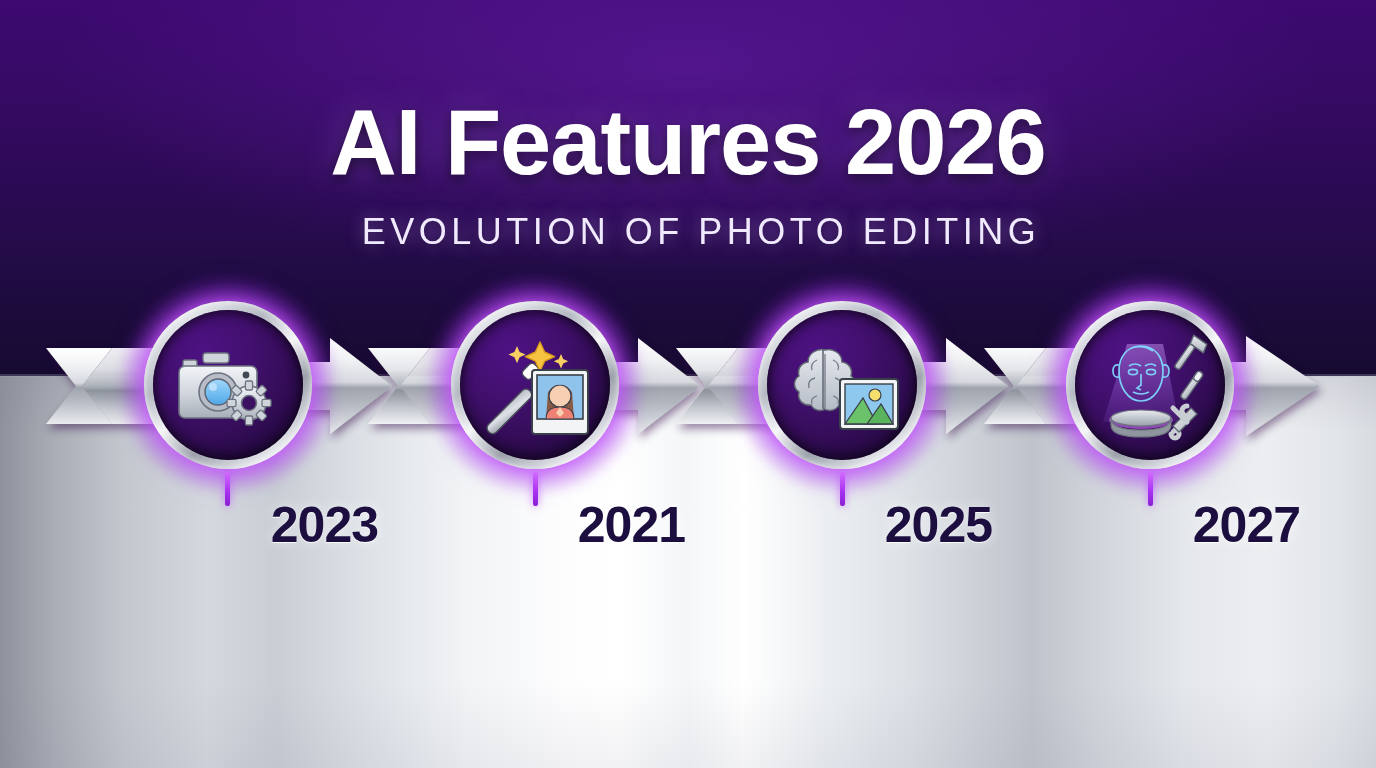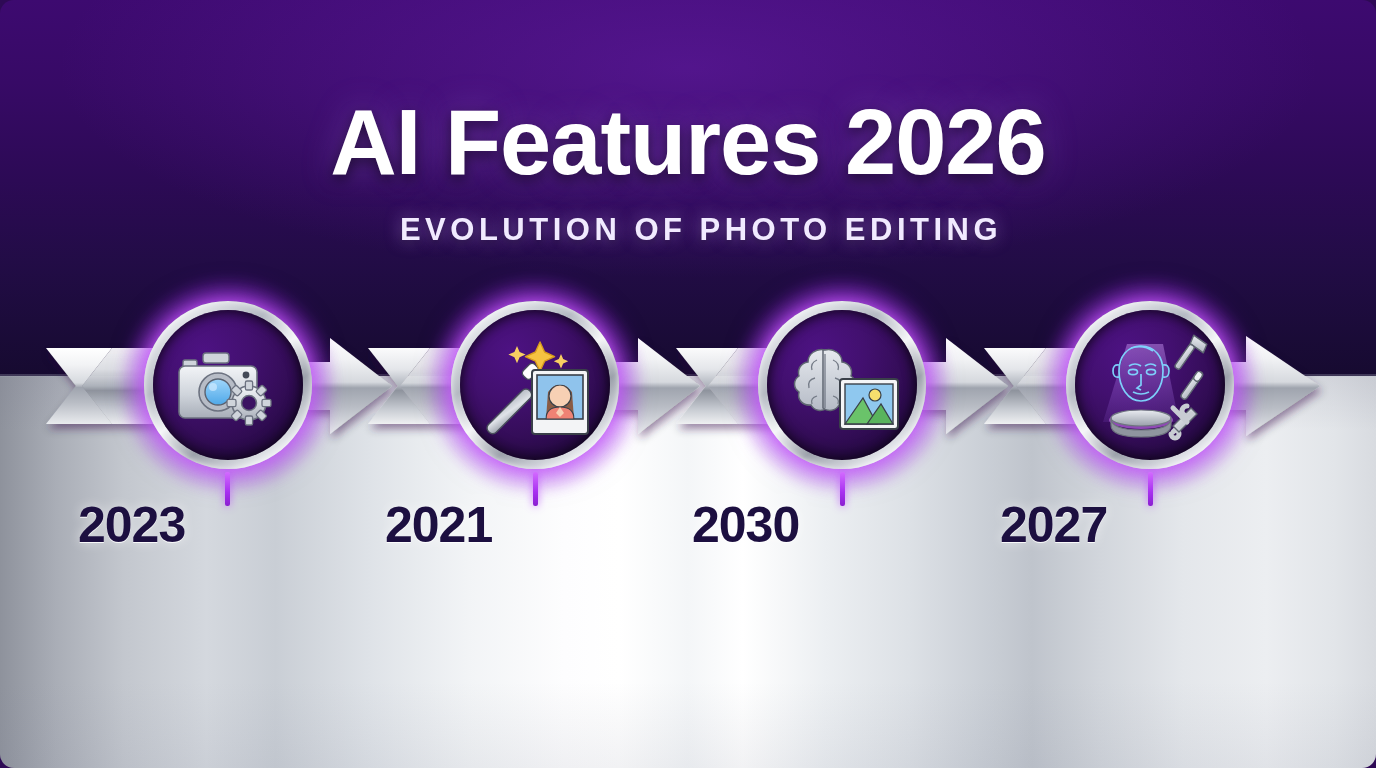--- a/index.html
+++ b/index.html
@@ -1,19 +1,19 @@
 <!DOCTYPE html>
 <html><head>
 <meta charset="utf-8">
 <style>
   * { margin:0; padding:0; box-sizing:border-box; }
   html,body { width:1376px; height:768px; overflow:hidden; background:#2e0a55; }
   body { font-family:"Liberation Sans", sans-serif; }
 
-  #stage { position:relative; width:1376px; height:768px; overflow:hidden;border-radius:14px; }
+  #stage { position:relative; width:1376px; height:768px; overflow:hidden; }
 
   
   .bg-top{
     position:absolute; left:0; top:0; width:1376px; height:376px;
     background:
       radial-gradient(ellipse 900px 300px at 50% 18%, rgba(104,30,170,.55) 0%, rgba(104,30,170,0) 70%),
       linear-gradient(180deg,#3d0a70 0%, #370a66 22%, #2c0a55 48%, #220c46 70%, #1a0b37 90%, #160a30 100%);
   }
   .bg-bottom{
     position:absolute; left:0; top:376px; width:1376px; height:392px;
@@ -34,21 +34,21 @@
     opacity:.55;
   }
 
   
   .title-wrap{ position:absolute; left:0; top:96px; width:1376px; text-align:center; }
   .main-title{
     font-size:92px; font-weight:700; color:#ffffff; letter-spacing:-1px;
     line-height:1; text-shadow:0 5px 14px rgba(0,0,0,.55), 0 0 34px rgba(190,130,255,.35);
   }
   .sub-title{
-    margin-top:26px; font-size:31px; font-weight:700; color:#f1eaff;
+    margin-top:26px; font-size:36px; font-weight:400; color:#f1eaff;
     letter-spacing:4.5px; line-height:1;
     text-shadow:0 0 16px rgba(200,150,255,.55), 0 2px 6px rgba(0,0,0,.4);
     margin-left:26px;
   }
 
   
   .arrow-layer{ position:absolute; left:0; top:0; width:1376px; height:768px; pointer-events:none; }
 
   
   .node{ position:absolute; top:301px; width:168px; height:168px; }
@@ -68,21 +68,21 @@
     box-shadow:inset 0 3px 12px rgba(0,0,0,.55), inset 0 -4px 14px rgba(0,0,0,.45);
     overflow:hidden;
   }
   .node .icon{ position:absolute; left:0; top:0; width:150px; height:150px; }
   .stem{
     position:absolute; top:472px; width:5px; height:34px; border-radius:2px;
     background:linear-gradient(180deg,#d36bff 0%, #a72ff0 60%, #8a1fd0 100%);
     box-shadow:0 0 9px rgba(190,80,255,.8);
   }
   .year{
-    position:absolute; top:498px; width:300px; text-align:left;
+    position:absolute; top:498px; width:300px; text-align:right;
     font-size:50px; font-weight:700; color:#1c0f40; letter-spacing:-1px; line-height:1.1;
     text-shadow:0 1px 0 rgba(255,255,255,.85), 0 0 12px rgba(255,255,255,.6);
   }
 </style>
 </head>
 <body>
 
 <div id="stage">
 
   <div class="bg-top"></div>
@@ -255,21 +255,21 @@
           <rect x="73" y="69" width="58" height="50" rx="3" fill="#f4f5f7" stroke="#3a4049" stroke-width="2"></rect>
           <rect x="78" y="74" width="48" height="40" fill="#8fc8ef" stroke="#3a4049" stroke-width="1.4"></rect>
           <circle cx="108" cy="85" r="6" fill="#f5df6d" stroke="#3a4049" stroke-width="1.2"></circle>
           <path d="M78,114 L96,88 L110,114 Z" fill="#6ac36a" stroke="#3a4049" stroke-width="1.3"></path>
           <path d="M100,114 L114,94 L126,114 Z" fill="#59b45d" stroke="#3a4049" stroke-width="1.3"></path>
         </g>
       </svg>
     </div>
   </div>
   <div class="stem" style="left:840px"></div>
-  <div class="year" style="left:692px">2030</div>
+  <div class="year" style="left:692px">2025</div>
 
   <div class="node" style="left:1066px">
     <div class="glow"></div>
     <div class="ring"></div>
     <div class="disc">
       <svg class="icon" viewBox="0 0 150 150">
         <defs>
           <linearGradient id="coneG" x1="0" y1="0" x2="0" y2="1">
             <stop offset="0%" stop-color="#d7a6ff" stop-opacity=".42"></stop>
             <stop offset="100%" stop-color="#ab6bff" stop-opacity=".12"></stop>

